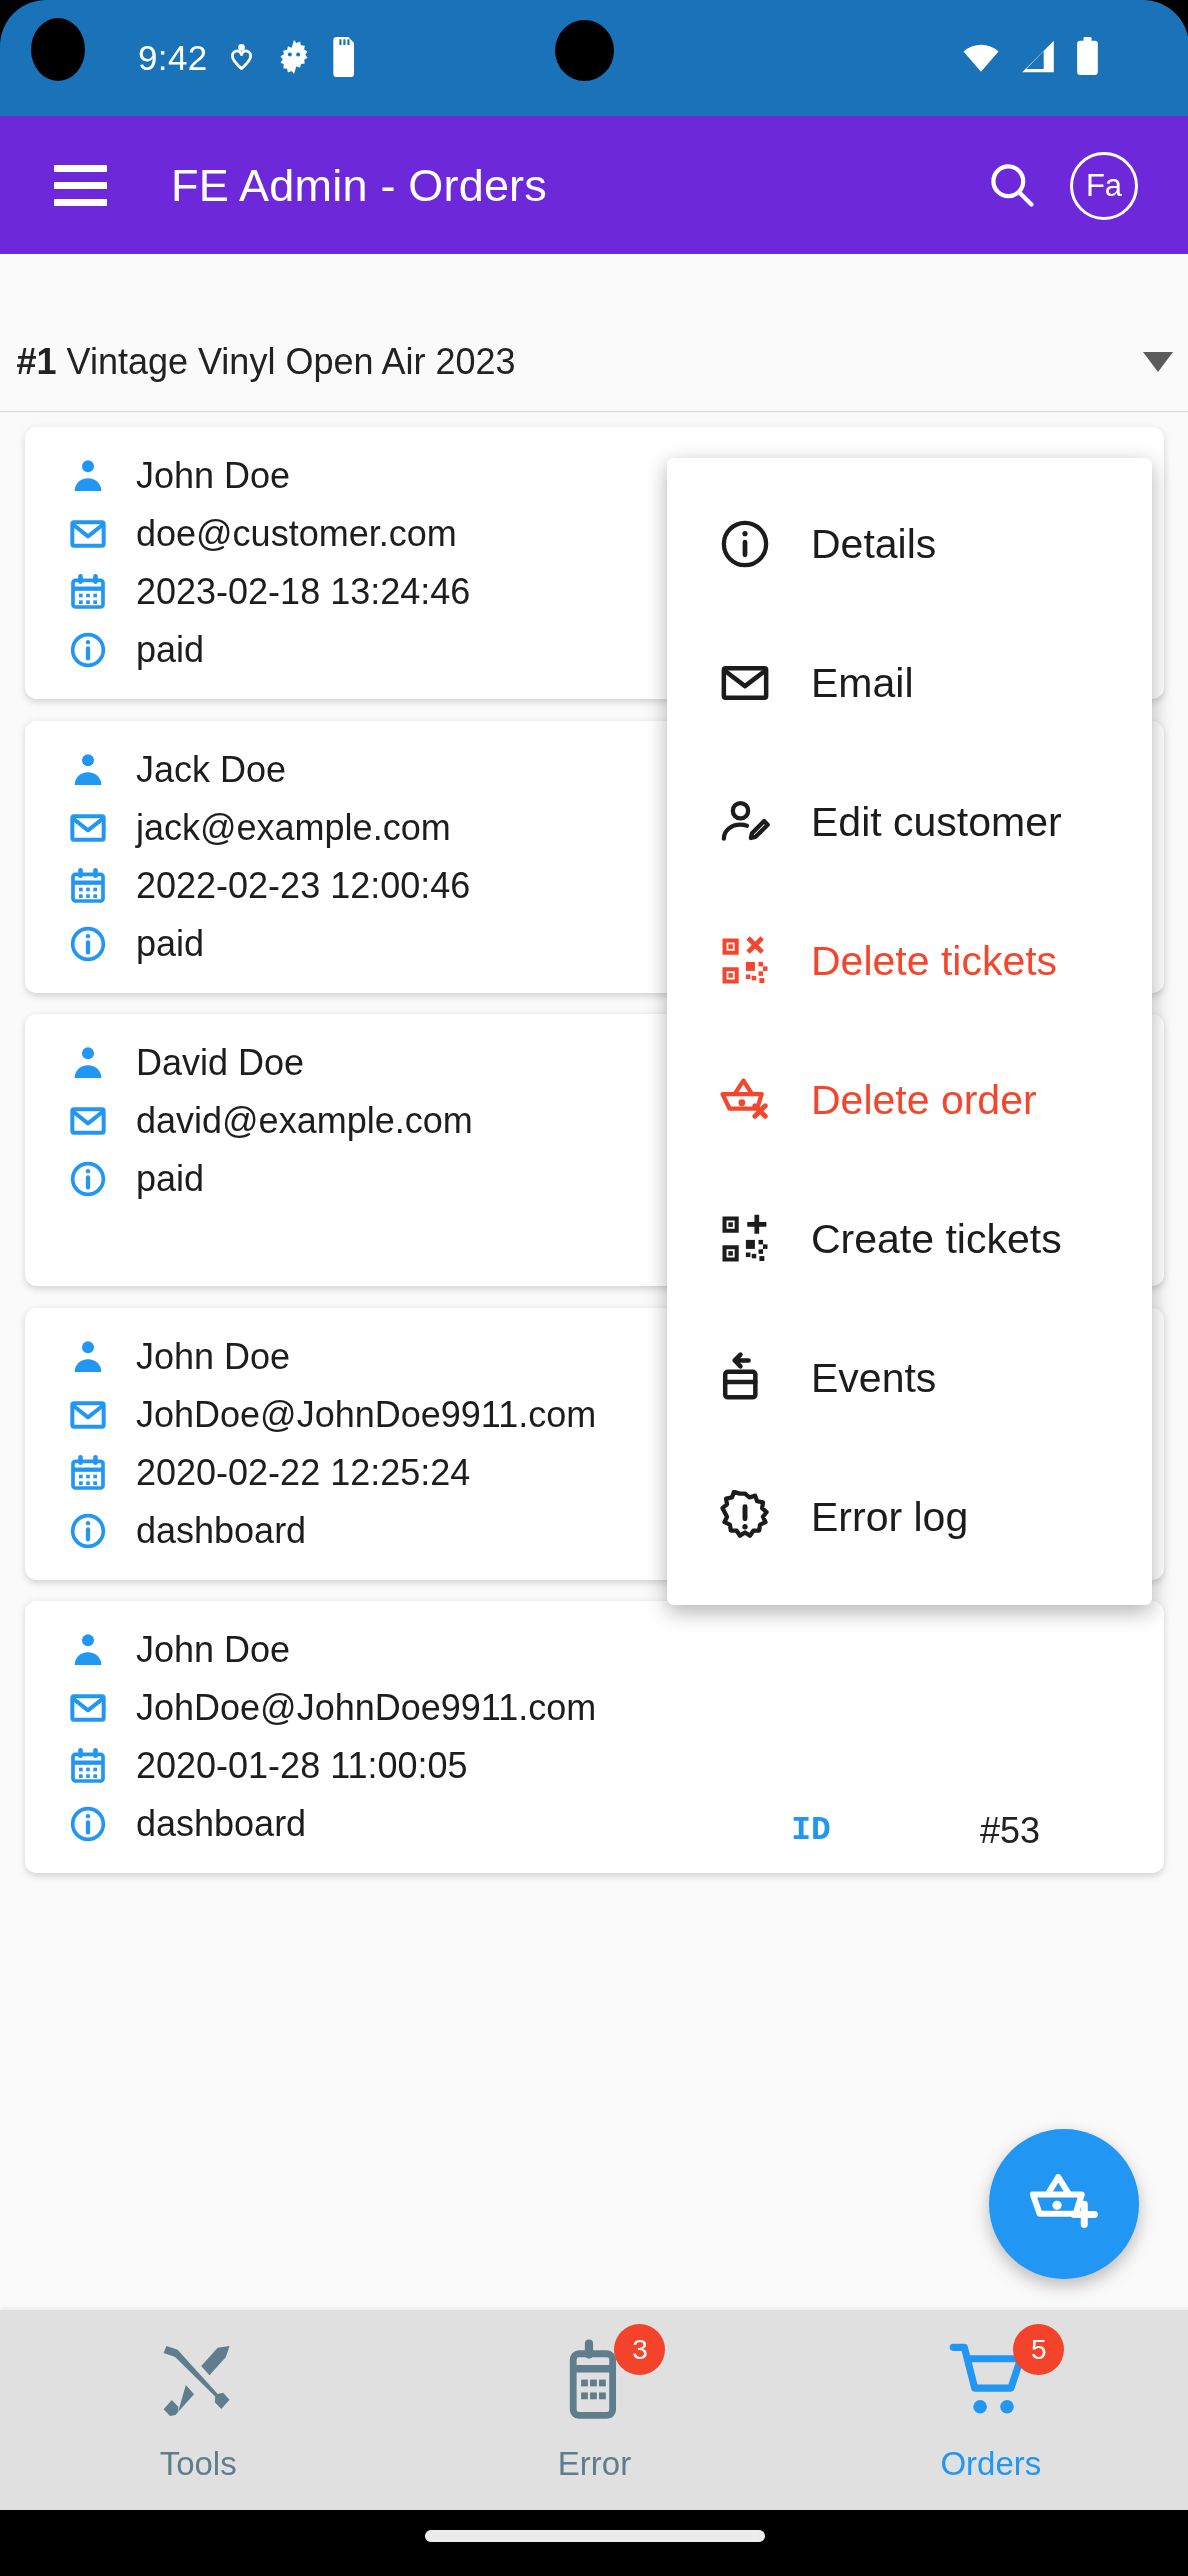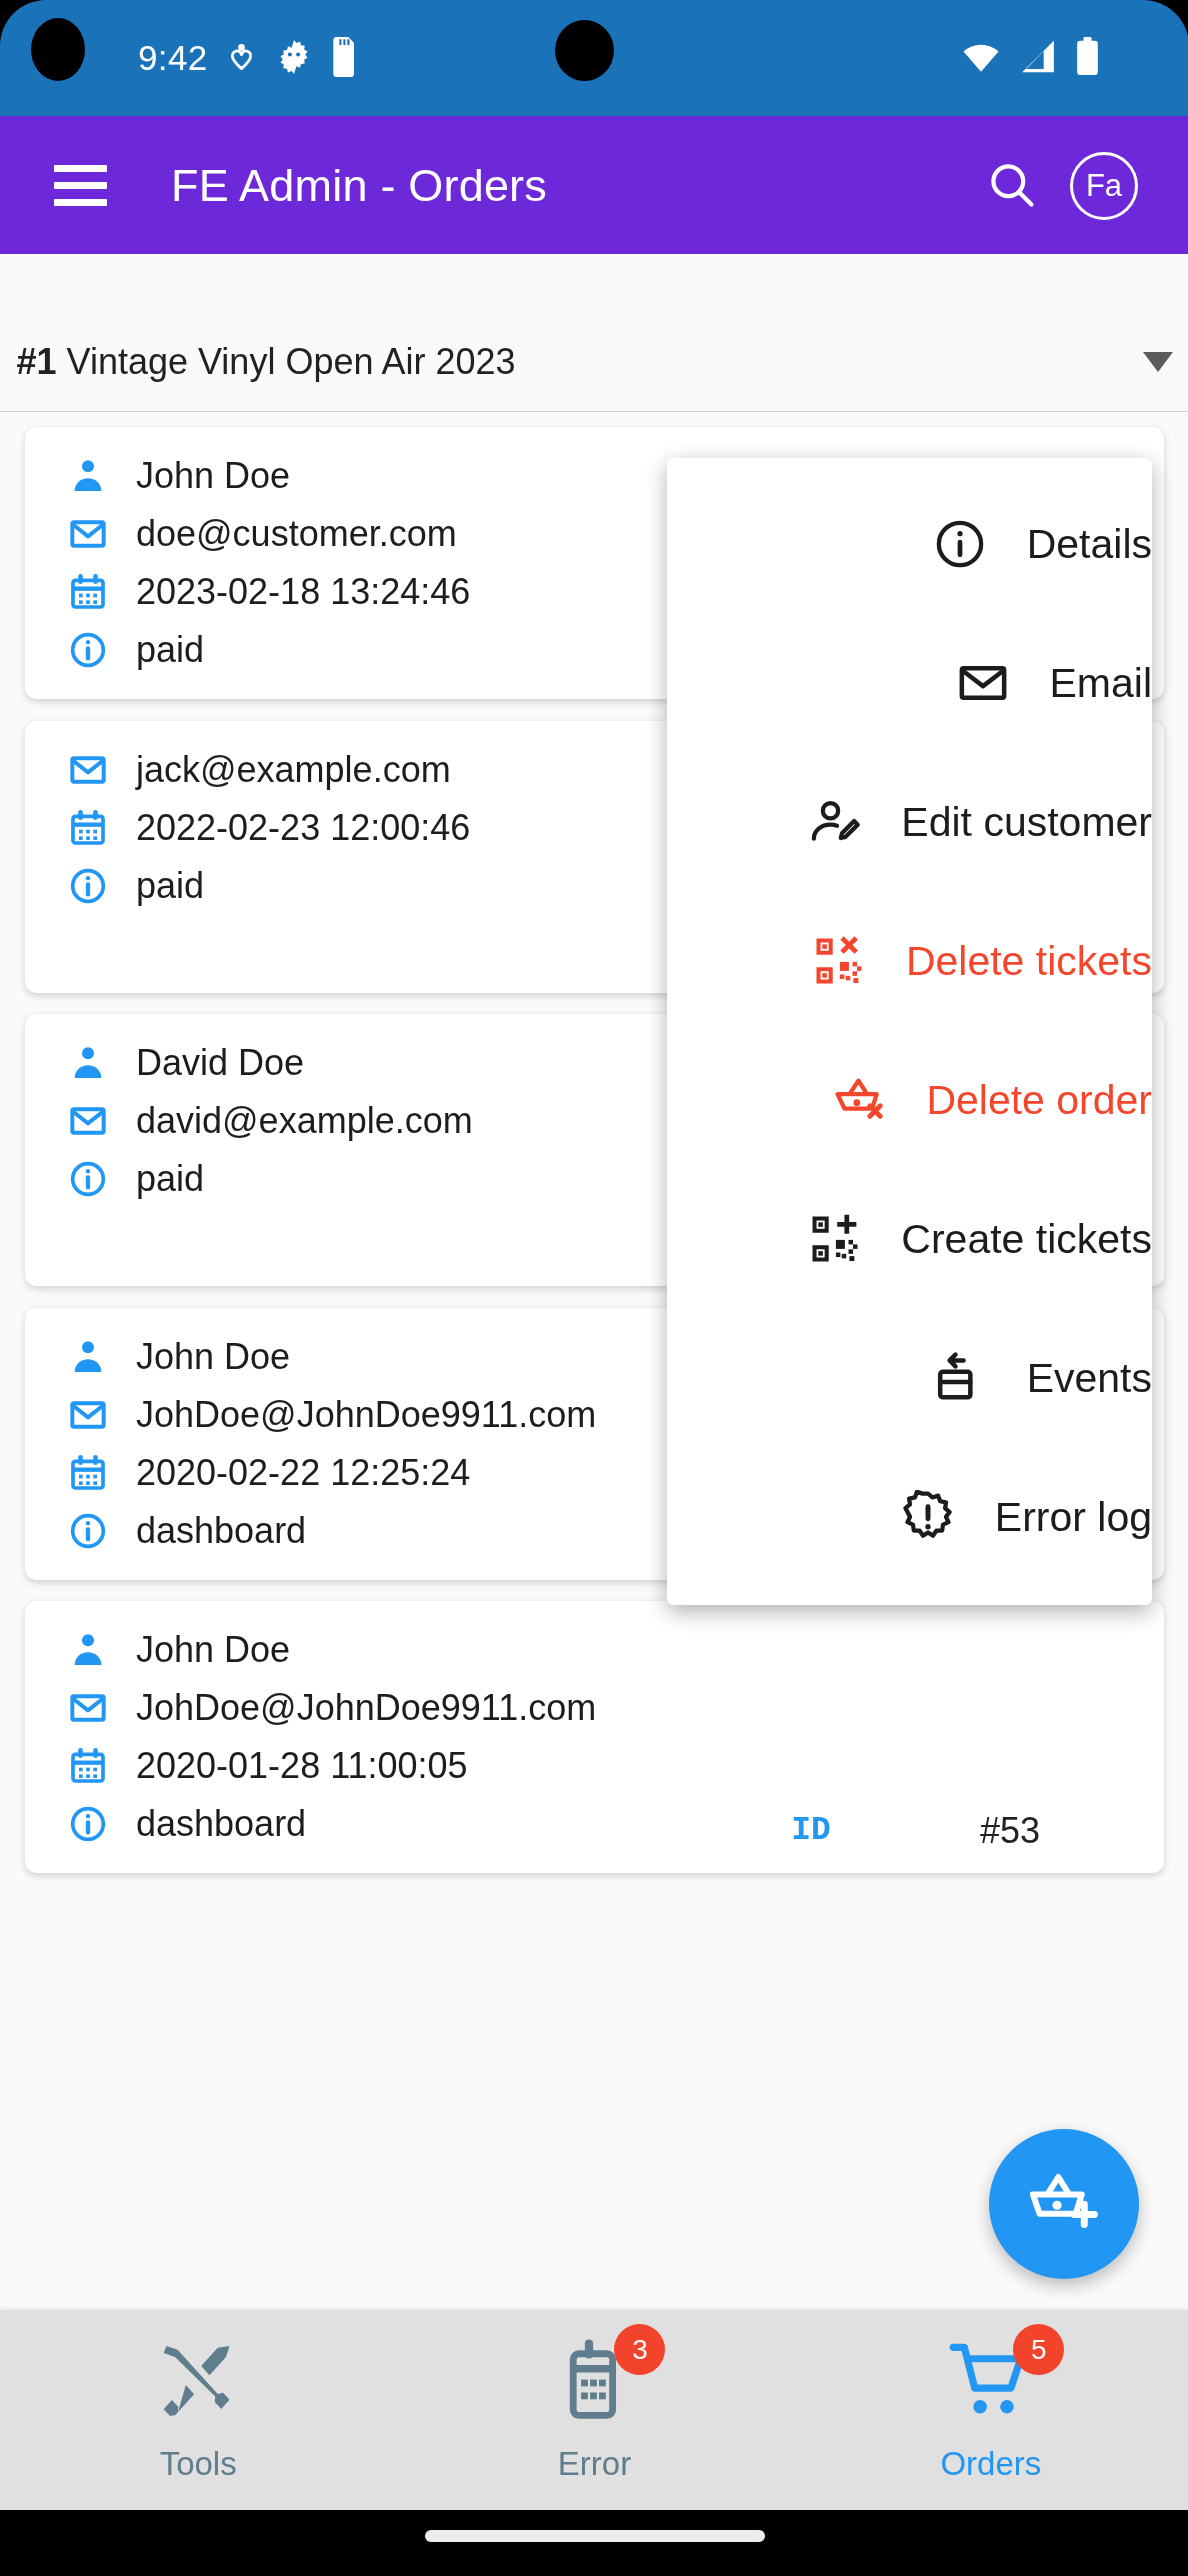--- a/index.html
+++ b/index.html
@@ -109,21 +109,21 @@
   
   .menu{
     position:absolute; left:667px; top:458px; width:485px;
     background:#fff; border-radius:6.6px;
     box-shadow:0 6.6px 21.5px rgba(0,0,0,0.30);
     padding:16.5px 0 18px 0;
     z-index:40;
   }
   .menu-item{
     display:flex; align-items:center; height:139px;
-    padding-left:46px; cursor:pointer;justify-content:flex-end;
+    padding-left:46px; cursor:pointer;
   }
   .menu-icon{ width:63px; flex:0 0 63px; display:flex; align-items:center; justify-content:center; }
   .menu-label{ font-size:41px; color:#1c1c1c; margin-left:35px; white-space:nowrap; }
   .menu-item.danger .menu-label{ color:#f4462c; }
 
   
   .fab{
     position:absolute; left:989px; top:2129px;
     width:150px; height:150px; border-radius:50%;
     background:#2196f3;
@@ -304,20 +304,29 @@
           </div>
         </div>
         <div class="card-footer">
           <span class="idlabel">ID</span>
           <span class="idnum">#57</span>
         </div>
       </div>
 
       <div class="card">
         <div class="card-rows">
+          <div class="crow">
+            <span class="gl">
+              <svg width="40" height="40" viewBox="0 0 24 24" fill="#2196f3">
+                  <circle cx="12" cy="6.2" r="3.6"></circle>
+                  <path d="M4 21c0-4.4 3.6-7.6 8-7.6s8 3.2 8 7.6z"></path>
+                </svg>
+            </span>
+            <span class="tx">Jack Doe</span>
+          </div>
           <div class="crow">
             <span class="gl">
               <svg width="40" height="40" viewBox="0 0 24 24" fill="none" stroke="#2196f3" stroke-width="2.4" stroke-linejoin="round">
                   <rect x="2.6" y="5" width="18.8" height="14" rx="1"></rect>
                   <path d="M2.6 6 12 13.4 21.4 6"></path>
                 </svg>
             </span>
             <span class="tx">jack@example.com</span>
           </div>
           <div class="crow">

